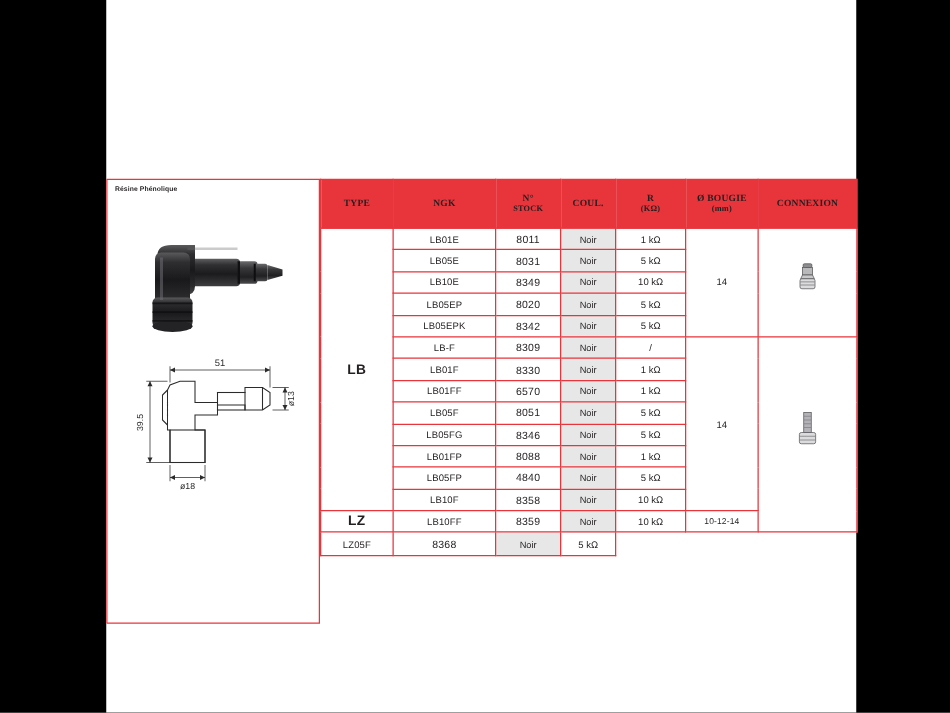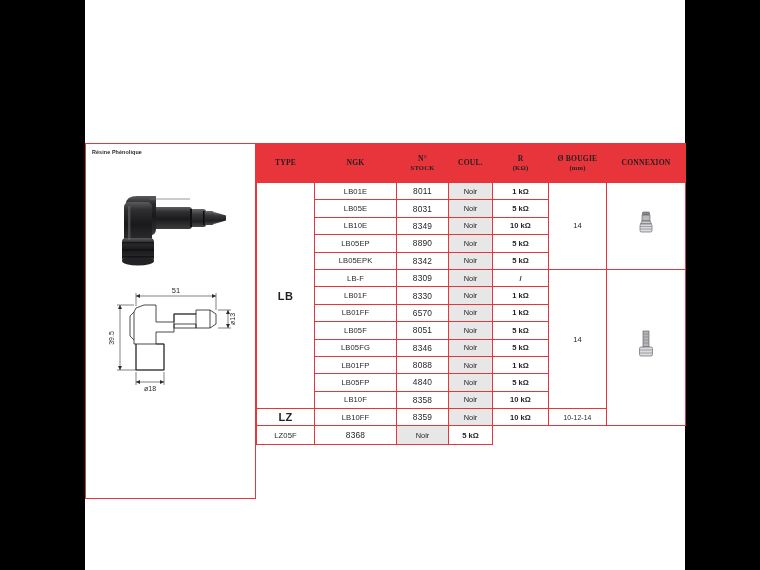--- a/index.html
+++ b/index.html
@@ -121,21 +121,21 @@
   td.stock-cell {
     font-size: 8.4px;
     font-weight: normal;
     letter-spacing: 0.2px;
   }
   td.coul-cell {
     font-size: 7.4px;
     background: #e7e7e7;
     margin-left: 44px;
   }
-  td.r-cell { font-size: 7.6px; font-weight: bold; }
+  td.r-cell { font-size: 7.6px; }
   td.dia-cell { font-size: 7.6px; }
   td.dia-cell.small { font-size: 6.8px; letter-spacing: 0.1px; }
   td.conn-cell { background: #ffffff; }
 
   
   col.c-type   { width: 58px; }
   col.c-ngk    { width: 82px; }
   col.c-stock  { width: 52px; }
   col.c-coul   { width: 44px; }
   col.c-r      { width: 56px; }
@@ -290,21 +290,21 @@
               <td class="r-cell">5 kΩ</td>
             </tr>
             <tr>
               <td class="ngk-cell">LB10E</td>
               <td class="stock-cell">8349</td>
               <td class="coul-cell">Noir</td>
               <td class="r-cell">10 kΩ</td>
             </tr>
             <tr>
               <td class="ngk-cell">LB05EP</td>
-              <td class="stock-cell">8890</td>
+              <td class="stock-cell">8020</td>
               <td class="coul-cell">Noir</td>
               <td class="r-cell">5 kΩ</td>
             </tr>
             <tr>
               <td class="ngk-cell">LB05EPK</td>
               <td class="stock-cell">8342</td>
               <td class="coul-cell">Noir</td>
               <td class="r-cell">5 kΩ</td>
             </tr>
             <tr>

